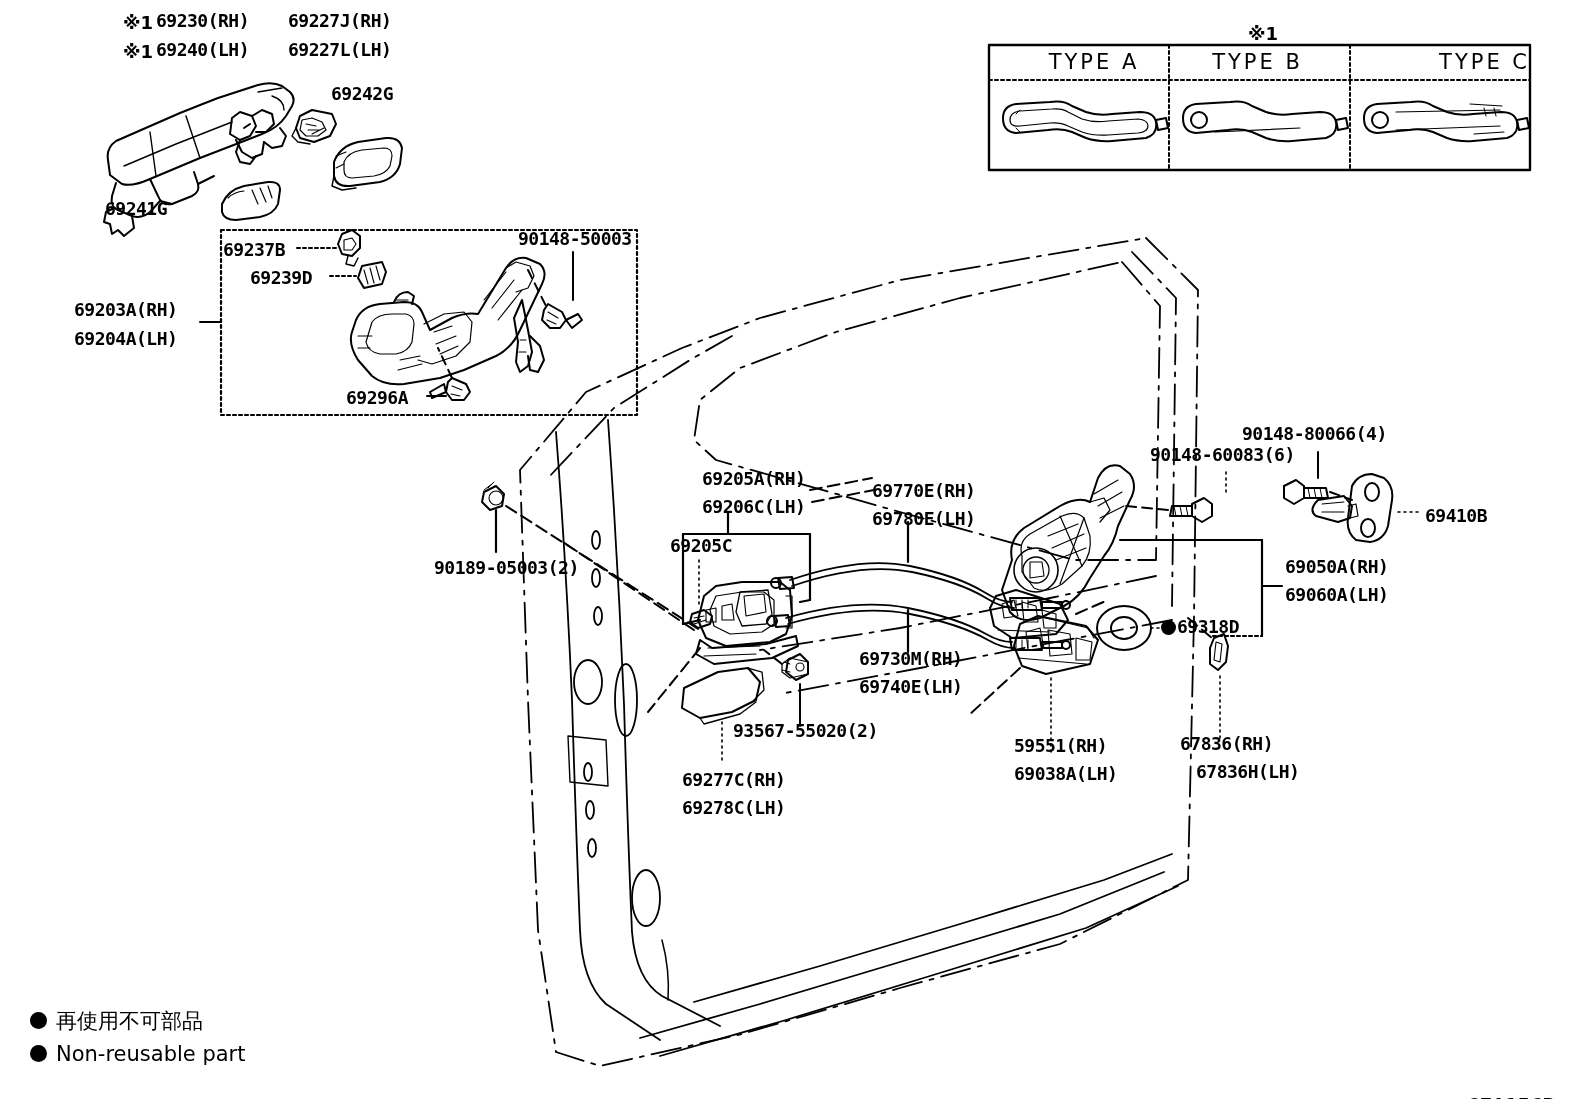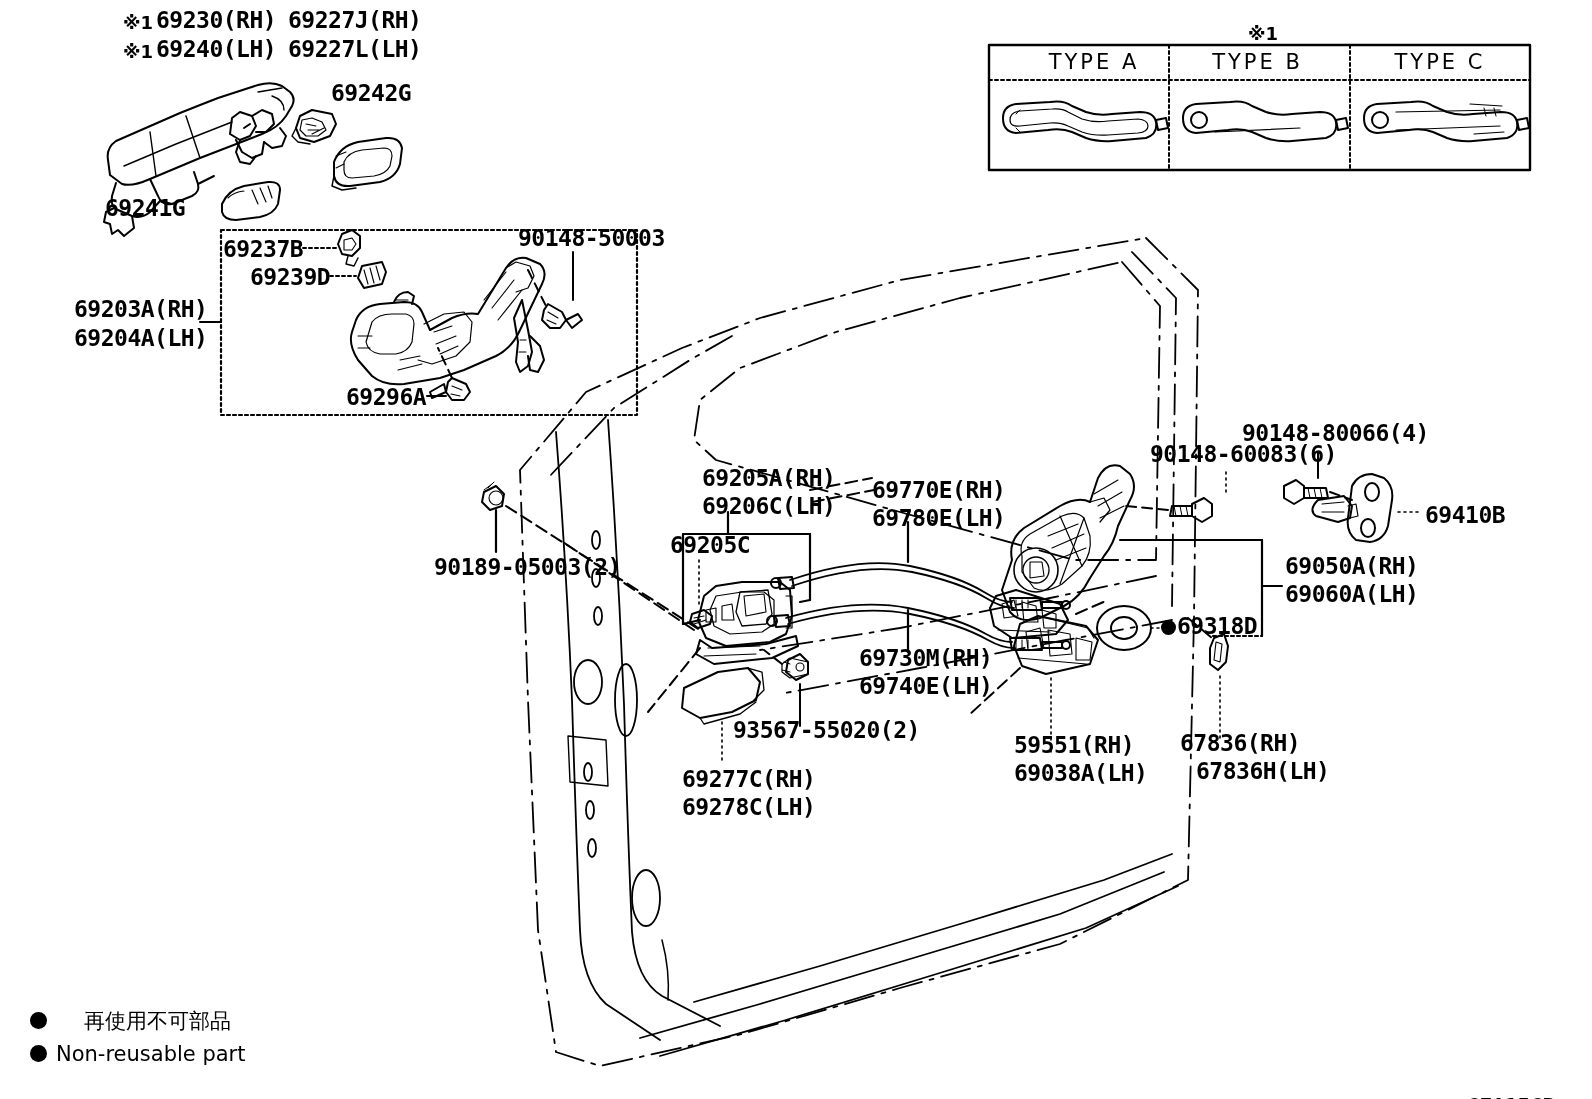--- a/index.html
+++ b/index.html
@@ -10,21 +10,21 @@
   }
   #sheet{
     position:relative;
     width:1592px;height:1099px;
     background:#ffffff;
     overflow:hidden;
   }
   .lbl{
     position:absolute;
     font-family:"DejaVu Sans Mono","Liberation Mono",monospace;
-    font-size:23px;
+    font-size:18px;
     font-weight:700;
     letter-spacing:-0.5px;
     line-height:29px;
     white-space:pre;
     color:#000;
   }
   .legend-txt{
     position:absolute;
     font-family:"DejaVu Sans","Liberation Sans",sans-serif;
     font-size:21px;font-weight:500;line-height:30px;white-space:pre;
@@ -405,21 +405,21 @@
   <div class="lbl" style="left:74px;top:295px;">69203A(RH)</div>
   <div class="lbl" style="left:74px;top:324px;">69204A(LH)</div>
   <div class="lbl" style="left:223px;top:235px;">69237B</div>
   <div class="lbl" style="left:250px;top:263px;">69239D</div>
   <div class="lbl" style="left:518px;top:224px;">90148-50003</div>
   <div class="lbl" style="left:346px;top:383px;">69296A</div>
 
   <div class="starmark" style="left:1248px;top:23px;">※1</div>
   <div class="typehdr" style="left:989px;top:50px;width:210px;">TYPE A</div>
   <div class="typehdr" style="left:1169px;top:50px;width:177px;">TYPE B</div>
-  <div class="typehdr" style="left:1350px;top:50px;width:180px;">TYPE C</div>
+  <div class="typehdr" style="left:1350px;top:50px;width:180px;text-align:right;">TYPE C</div>
 
   <div class="lbl" style="left:702px;top:464px;">69205A(RH)</div>
   <div class="lbl" style="left:702px;top:492px;">69206C(LH)</div>
   <div class="lbl" style="left:670px;top:531px;">69205C</div>
 
   <div class="lbl" style="left:872px;top:476px;">69770E(RH)</div>
   <div class="lbl" style="left:872px;top:504px;">69780E(LH)</div>
   <div class="lbl" style="left:859px;top:644px;">69730M(RH)</div>
   <div class="lbl" style="left:859px;top:672px;">69740E(LH)</div>
 
@@ -437,19 +437,19 @@
   <div class="lbl" style="left:1285px;top:552px;">69050A(RH)</div>
   <div class="lbl" style="left:1285px;top:580px;">69060A(LH)</div>
 
   <div class="bullet" style="left:1161px;top:620px;"></div>
   <div class="lbl" style="left:1177px;top:612px;">69318D</div>
 
   <div class="lbl" style="left:1180px;top:729px;">67836(RH)</div>
   <div class="lbl" style="left:1196px;top:757px;">67836H(LH)</div>
 
   <div class="bullet" style="left:30px;top:1012px;width:17px;height:17px;"></div>
-  <div class="legend-txt" style="left:56px;top:1006px;margin-left:28px;">再使用不可部品</div>
+  <div class="legend-txt" style="left:56px;top:1006px;">再使用不可部品</div>
   <div class="bullet" style="left:30px;top:1045px;width:17px;height:17px;"></div>
   <div class="legend-txt" style="left:56px;top:1039px;">Non-reusable part</div>
 
   <div class="sheetcode" style="left:1467px;top:1063px;">67A156B</div>
 
 </div>
 
 </body></html>

